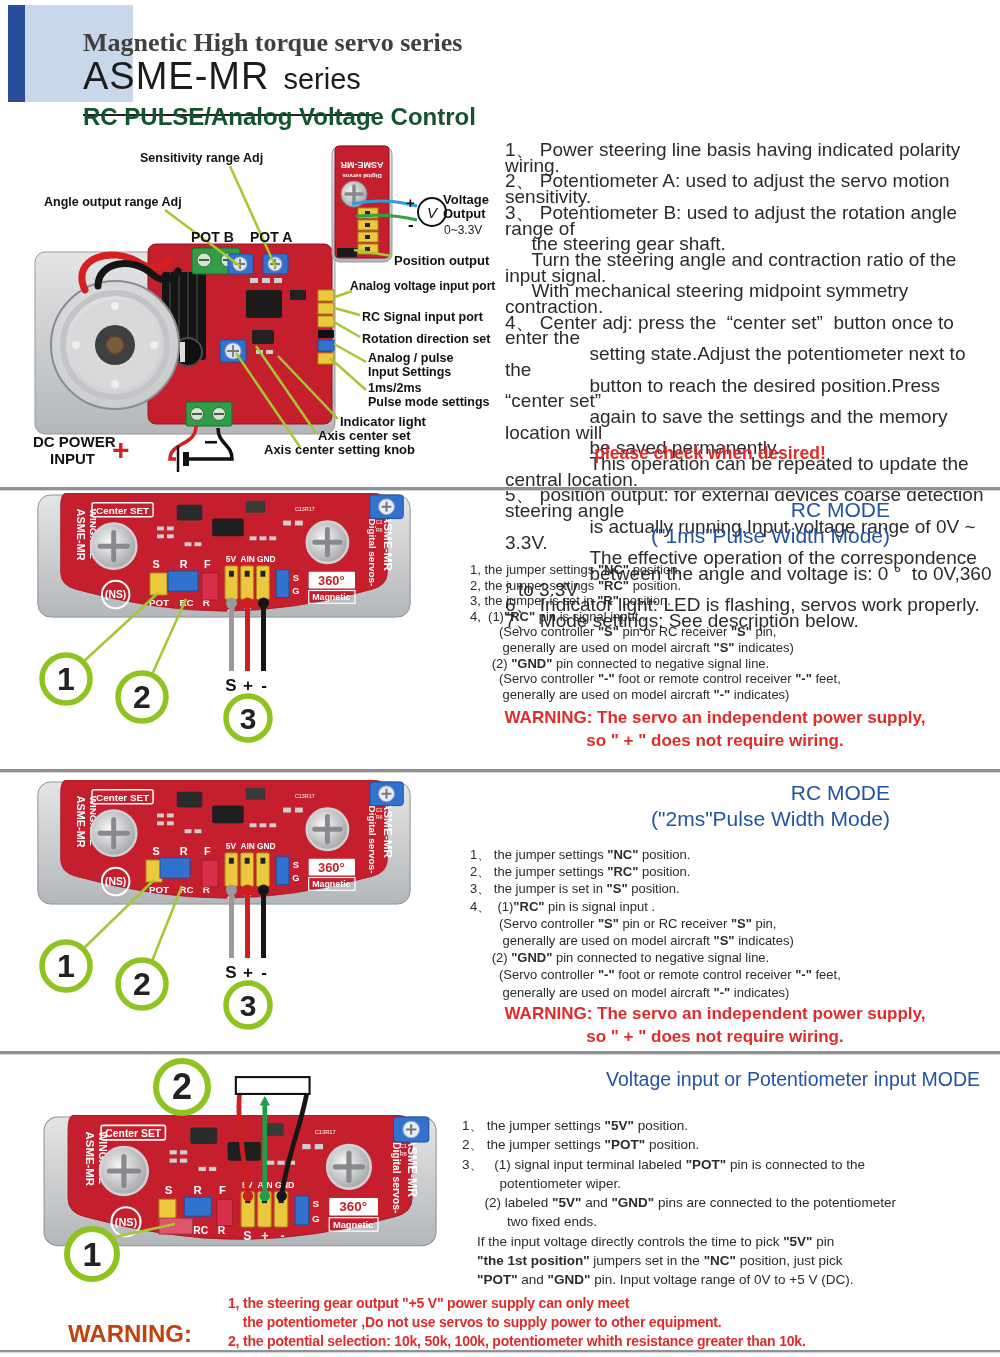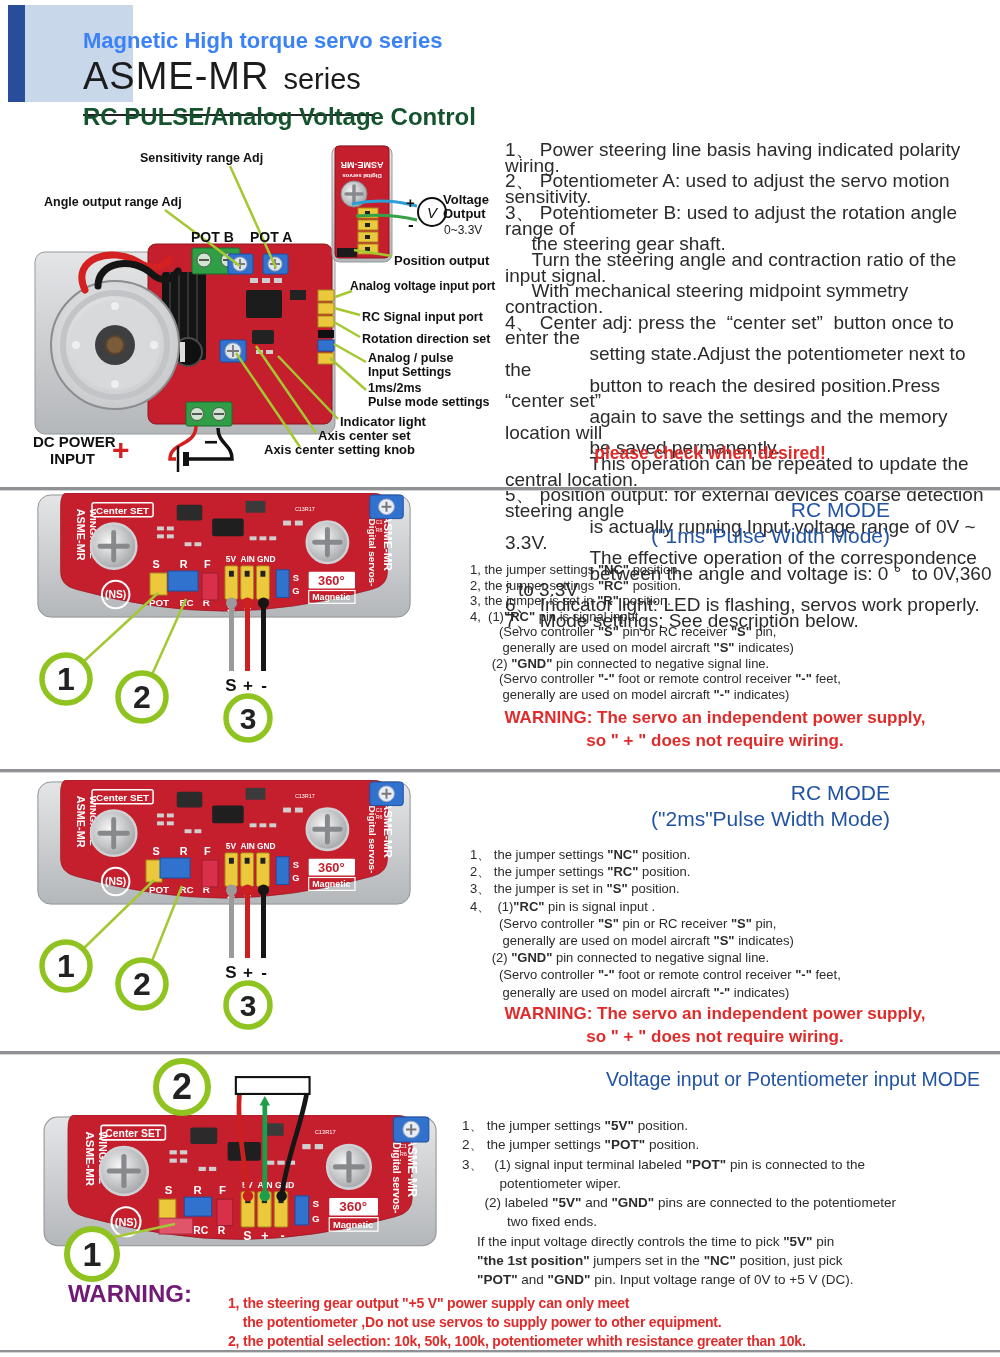--- a/index.html
+++ b/index.html
@@ -2,21 +2,21 @@
 <html><head>
 <meta charset="utf-8">
 <style>
   html,body{margin:0;padding:0;background:#fff;}
   .page{position:relative;width:1000px;height:1357px;background:#fff;
         font-family:"Liberation Sans",sans-serif;color:#1a1a1a;overflow:hidden;}
   .abs{position:absolute;}
   
   .hdr-bar{left:8px;top:5px;width:17px;height:97px;background:#2a4d9b;}
   .hdr-block{left:25px;top:5px;width:108px;height:97px;background:#c9d7ea;}
-  .hdr-series{left:83px;top:28px;font-size:22px;font-weight:bold;color:#3b82f6;}
+  .hdr-series{left:83px;top:28px;font-size:26px;font-weight:bold;color:#404040;font-family:Liberation Serif, serif;}
   .hdr-model-wrap{left:83px;top:55px;width:290px;border-bottom:2px solid #222;padding-bottom:16px;}
   .hdr-model{font-size:38px;color:#1c1c1c;letter-spacing:1px;}
   .hdr-model-suffix{font-size:29px;color:#1c1c1c;margin-left:14px;}
   .hdr-sub{left:83px;top:103px;font-size:24px;font-weight:bold;color:#14532d;}
   
   .divider{left:0;width:1000px;height:3px;background:#8f9194;border-bottom:1px solid #d5d5d5;}
   
   .notes{left:505px;top:142px;width:492px;font-size:19px;line-height:15.7px;
          white-space:pre-wrap;color:#2b2b2b;}
   .warn{color:#e02b2b;font-weight:bold;text-align:center;}
@@ -24,21 +24,21 @@
   .mode-title{color:#2253a3;font-weight:normal;text-align:right;}
   .mt1{left:450px;top:497px;width:440px;font-size:21px;line-height:26px;}
   .mt2{left:450px;top:780px;width:440px;font-size:21px;line-height:26px;}
   .mt3{left:440px;top:1068px;width:540px;font-size:19.5px;}
   .steps{white-space:pre-wrap;color:#2b2b2b;}
   .steps1{left:470px;top:562px;width:525px;font-size:13px;line-height:15.6px;}
   .steps2{left:470px;top:846px;width:525px;font-size:13px;line-height:17.2px;}
   .steps3{left:462px;top:1116px;width:535px;font-size:13.5px;line-height:19.3px;}
   .warn-mid1{left:430px;top:706px;width:570px;font-size:17px;line-height:23px;}
   .warn-mid2{left:430px;top:1002px;width:570px;font-size:17px;line-height:23px;}
-  .warn-bottom-label{left:68px;top:1280px;font-size:24px;color:#701a75;font-weight:bold;}
+  .warn-bottom-label{left:68px;top:1320px;font-size:24px;color:#c2410c;font-weight:bold;}
   .warn-bottom-text{left:228px;top:1294px;width:720px;font-size:14px;line-height:19px;
                     color:#e02b2b;font-weight:bold;white-space:pre-wrap;letter-spacing:-0.2px;
                     text-align:left;}
   svg text{font-family:"Liberation Sans",sans-serif;}
   .lbl{font-weight:bold;fill:#111;}
 </style>
 </head>
 <body>
 
 <div class="page">

